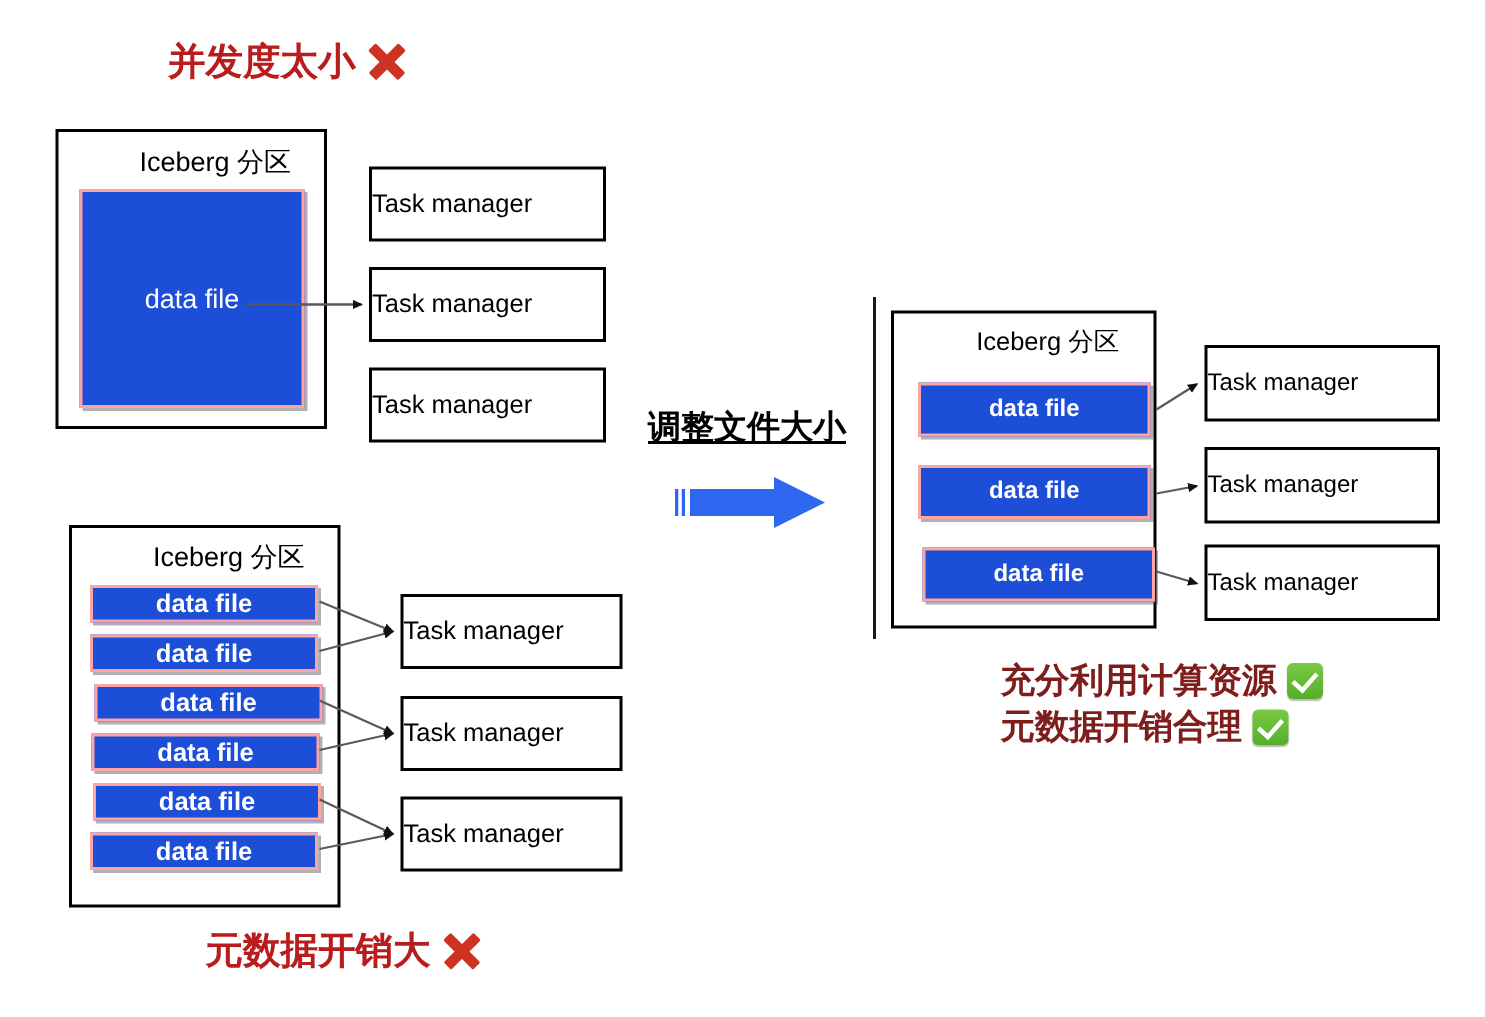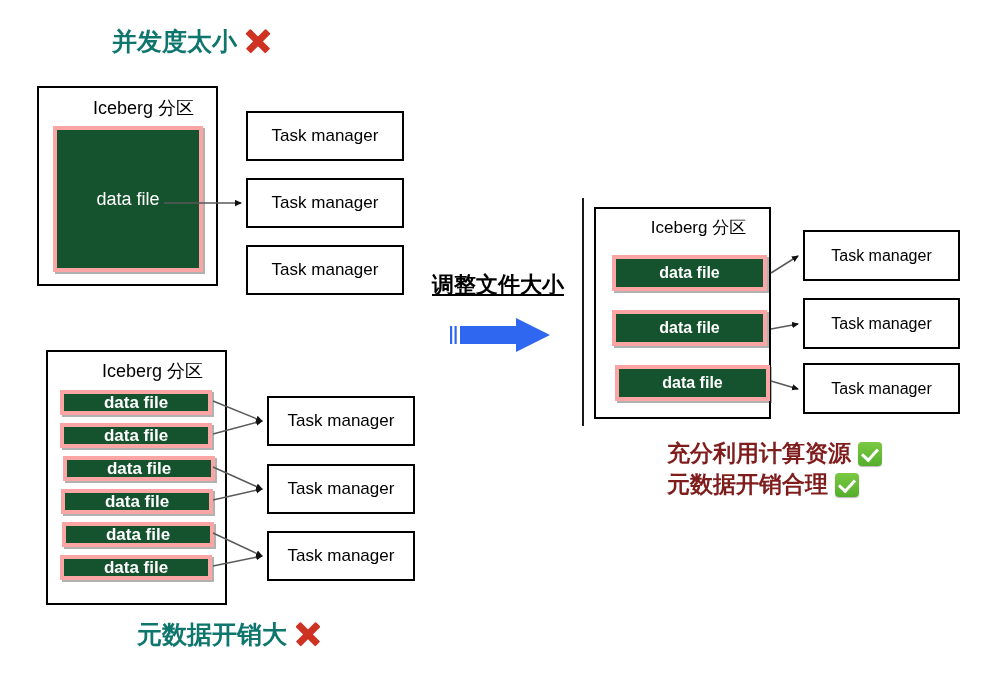--- a/index.html
+++ b/index.html
@@ -19,21 +19,21 @@
     left: 0; top: 0;
     width: 990px;
     height: 678px;
   }
   .abs { position: absolute; box-sizing: border-box; }
 
   
   .caption {
     font-size: 25px;
     font-weight: bold;
-    color: #0f766e;
+    color: #b91c1c;
     white-space: nowrap;
     display: flex;
     align-items: center;
     gap: 8px;
     line-height: 1.15;
   }
   .caption-sm {
     font-size: 23px;
     font-weight: bold;
     color: #7f1d1d;
@@ -94,40 +94,39 @@
   .partition-title {
     width: 100%;
     text-align: center;
     color: #000000;
     white-space: nowrap;
     padding-left: 32px;
   }
 
   
   .datafile {
-    background: #14532d;
-    border: 4px solid #fca5a5;
+    background: #1d4ed8;
+    border: 2px solid #fca5a5;
     color: #ffffff;
     display: flex;
     align-items: center;
     justify-content: center;
     box-shadow: 2px 2px 0 rgba(60,60,60,0.40);
     white-space: nowrap;
   }
   .datafile-big { font-size: 18px; }
   .datafile-row { font-size: 17px; font-weight: bold; }
   .datafile-row-r { font-size: 16px; font-weight: bold; }
 
   
   .taskmgr {
     background: #ffffff;
     border: 2px solid #000000;
     display: flex;
     align-items: center;
-    justify-content: center;
     color: #000000;
     font-size: 17px;
     white-space: nowrap;
   }
   .taskmgr-r { font-size: 16px; }
 
   
   .transition-label {
     font-size: 22px;
     font-weight: bold;

